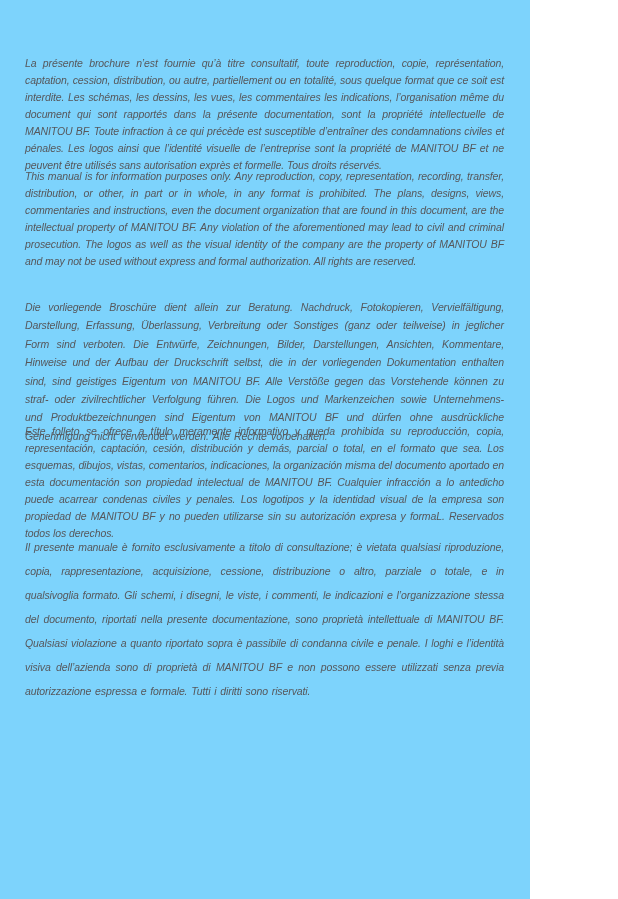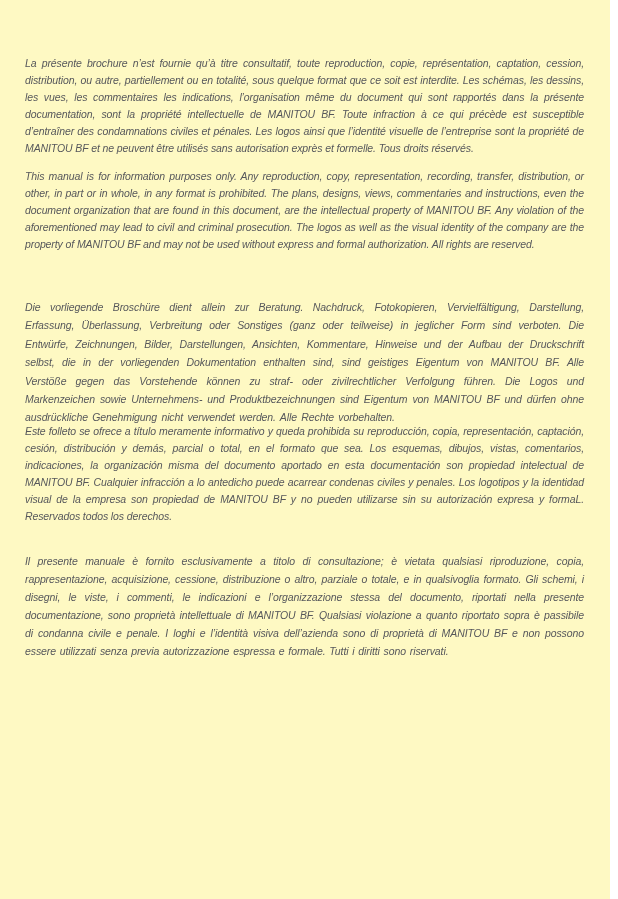--- a/index.html
+++ b/index.html
@@ -2,43 +2,43 @@
 <html><head>
 <meta charset="utf-8">
 <style>
   html, body {
     margin: 0;
     padding: 0;
     background: #ffffff;
   }
   .page {
     position: relative;
-    width: 610px;
+    width: 530px;
     height: 899px;
-    background: #fef9c3;
+    background: #7dd3fc;
     overflow: hidden;
   }
   .para {
     position: absolute;
     left: 25px;
     right: 26px;
     margin: 0;
     font-family: "Liberation Sans", "DejaVu Sans", sans-serif;
     font-style: italic;
     font-size: 10.5px;
     line-height: 17px;
     letter-spacing: -0.1px;
     color: #56575b;
     text-align: justify;
   }
   .para-fr { top: 55px; }
   .para-en { top: 168px; }
   .para-de { top: 298px; line-height: 18.4px; word-spacing: 1.5px; }
   .para-es { top: 423px; }
-  .para-it { top: 552px; line-height: 18px; word-spacing: 1px; }
+  .para-it { top: 535px; line-height: 24px; word-spacing: 1px; }
 </style>
 </head>
 <body>
 
 <div class="page">
   <p class="para para-fr" lang="fr">La présente brochure n’est fournie qu’à titre consultatif, toute reproduction, copie, représentation, captation, cession, distribution, ou autre, partiellement ou en totalité, sous quelque format que ce soit est interdite. Les schémas, les dessins, les vues, les commentaires les indications, l’organisation même du document qui sont rapportés dans la présente documentation, sont la propriété intellectuelle de MANITOU BF. Toute infraction à ce qui précède est susceptible d’entraîner des condamnations civiles et pénales. Les logos ainsi que l’identité visuelle de l’entreprise sont la propriété de MANITOU BF et ne peuvent être utilisés sans autorisation exprès et formelle. Tous droits réservés.</p>
 
   <p class="para para-en" lang="en">This manual is for information purposes only. Any reproduction, copy, representation, recording, transfer, distribution, or other, in part or in whole, in any format is prohibited. The plans, designs, views, commentaries and instructions, even the document organization that are found in this document, are the intellectual property of MANITOU BF. Any violation of the aforementioned may lead to civil and criminal prosecution. The logos as well as the visual identity of the company are the property of MANITOU BF and may not be used without express and formal authorization. All rights are reserved.</p>
 
   <p class="para para-de" lang="de">Die vorliegende Broschüre dient allein zur Beratung. Nachdruck, Fotokopieren, Vervielfältigung, Darstellung, Erfassung, Überlassung, Verbreitung oder Sonstiges (ganz oder teilweise) in jeglicher Form sind verboten. Die Entwürfe, Zeichnungen, Bilder, Darstellungen, Ansichten, Kommentare, Hinweise und der Aufbau der Druckschrift selbst, die in der vorliegenden Dokumentation enthalten sind, sind geistiges Eigentum von MANITOU BF. Alle Verstöße gegen das Vorstehende können zu straf- oder zivilrechtlicher Verfolgung führen. Die Logos und Markenzeichen sowie Unternehmens- und Produktbezeichnungen sind Eigentum von MANITOU BF und dürfen ohne ausdrückliche Genehmigung nicht verwendet werden. Alle Rechte vorbehalten.</p>

